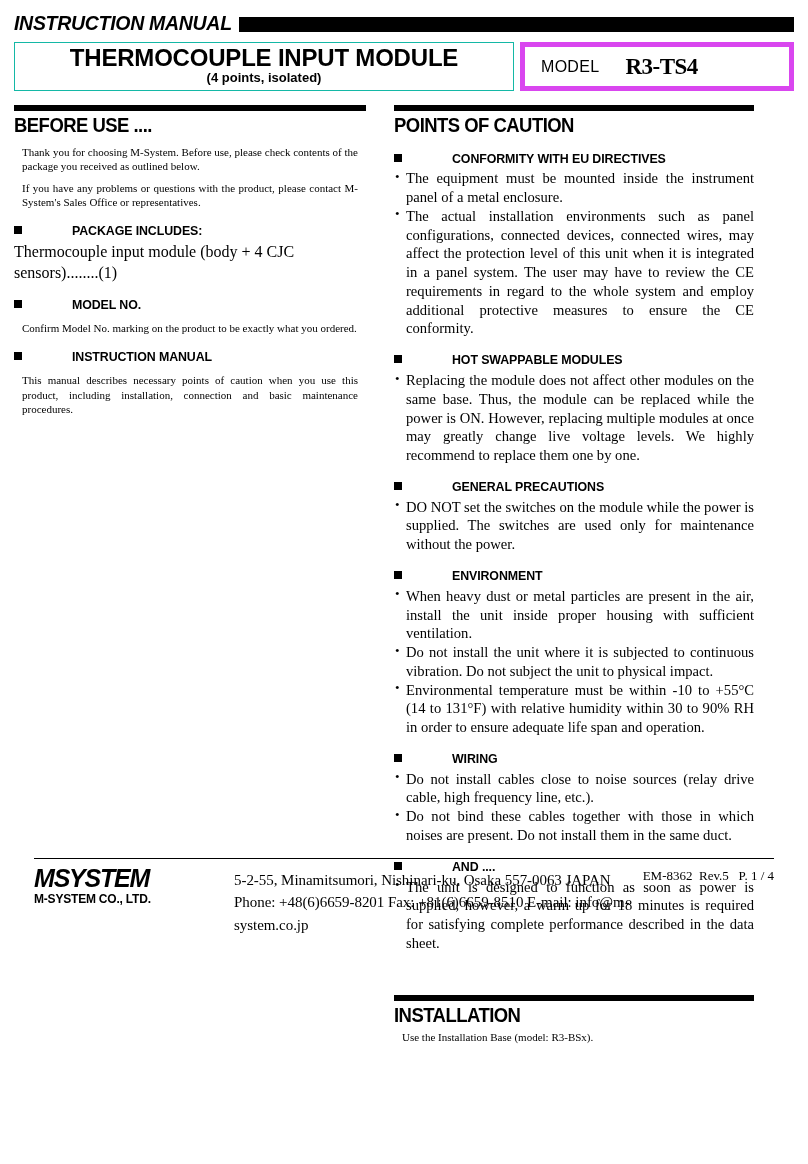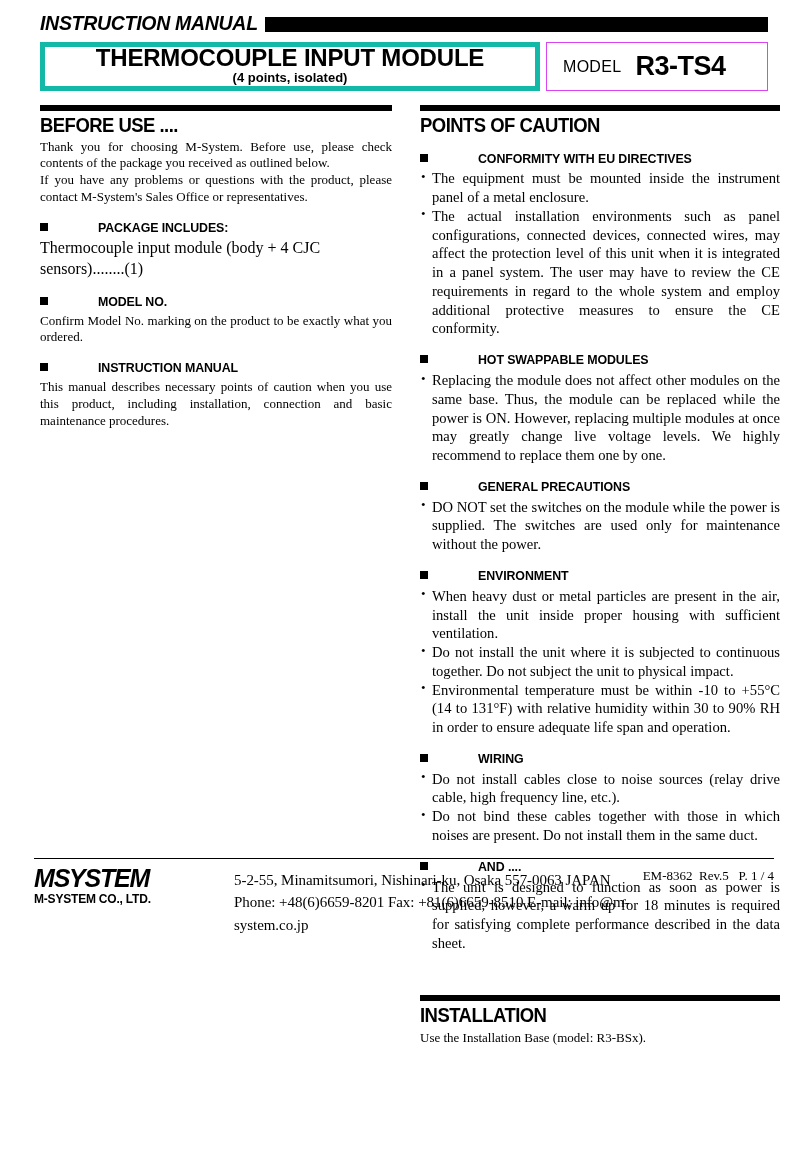--- a/index.html
+++ b/index.html
@@ -15,21 +15,21 @@
     color: #000000;
     overflow: hidden;
   }
 
   .page {
     position: absolute;
     left: 0; top: 0;
     width: 808px;
     height: 954px;
     box-sizing: border-box;
-    padding: 0 40px;
+    padding: 0 14px;
   }
 
   
   .masthead {
     position: relative;
     height: 28px;
     margin-top: 10px;
     display: flex;
     align-items: center;
   }
@@ -50,21 +50,21 @@
   }
 
   
   .title-row {
     display: flex;
     margin-top: 4px;
     height: 49px;
   }
   .title-box {
     flex: 0 0 500px;
-    border: 5px solid #14b8a6;
+    border: 1px solid #14b8a6;
     box-sizing: border-box;
     display: flex;
     flex-direction: column;
     align-items: center;
     justify-content: center;
     padding-bottom: 2px;
   }
   .title-main {
     font-family: "Liberation Sans", sans-serif;
     font-weight: bold;
@@ -76,38 +76,38 @@
   .title-sub {
     font-family: "Liberation Sans", sans-serif;
     font-weight: bold;
     font-size: 13px;
     line-height: 1.1;
     margin-top: 1px;
   }
   .model-box {
     flex: 1 1 auto;
     margin-left: 6px;
-    border: 1px solid #d946ef;
+    border: 5px solid #d946ef;
     box-sizing: border-box;
     display: flex;
     align-items: center;
     padding-left: 16px;
   }
   .model-label {
     font-family: "Liberation Sans", sans-serif;
     font-size: 16px;
     font-weight: normal;
     letter-spacing: 0.3px;
   }
   .model-value {
-    font-family: Liberation Sans, sans-serif;
-    font-weight: bold;
-    font-size: 27px;
+    font-family: Liberation Serif, serif;
+    font-weight: bold;
+    font-size: 23px;
     letter-spacing: -0.5px;
-    margin-left: 14px;
+    margin-left: 26px;
   }
 
   
   .columns {
     display: flex;
     margin-top: 14px;
     align-items: flex-start;
   }
   .col-left {
     width: 352px;
@@ -162,23 +162,23 @@
     background: #000;
     margin-right: 4px;
     flex: 0 0 auto;
     position: relative;
     top: -1px;
   }
 
   
   p.body {
     font-family: "Liberation Serif", serif;
-    font-size: 13px;
+    font-size: 11px;
     line-height: 1.29;
-    margin: 0;
+    margin: 8px;
     text-align: justify;
     text-justify: inter-word;
   }
   p.body.nojust { text-align: left; }
 
   .para-block p.body + p.body { margin-top: 0; }
 
   
   ul.bullets {
     list-style: none;
@@ -353,21 +353,21 @@
           </div>
           <ul class="bullets">
             <li>DO NOT set the switches on the module while the power is supplied.  The switches are used only for maintenance without the power.</li>
           </ul>
           <div class="subhead">
             <span class="sq"></span>
             <span>ENVIRONMENT</span>
           </div>
           <ul class="bullets">
             <li>When heavy dust or metal particles are present in the air, install the unit inside proper housing with sufficient ventilation.</li>
-            <li>Do not install the unit where it is subjected to continuous together.  Do not subject the unit to physical impact.</li>
+            <li>Do not install the unit where it is subjected to continuous vibration.  Do not subject the unit to physical impact.</li>
             <li>Environmental temperature must be within -10 to +55°C (14 to 131°F) with relative humidity within 30 to 90% RH in order to ensure adequate life span and operation.</li>
           </ul>
           <div class="subhead">
             <span class="sq"></span>
             <span>WIRING</span>
           </div>
           <ul class="bullets">
             <li>Do not install cables close to noise sources (relay drive cable, high frequency line, etc.).</li>
             <li>Do not bind these cables together with those in which noises are present.  Do not install them in the same duct.</li>
           </ul>

